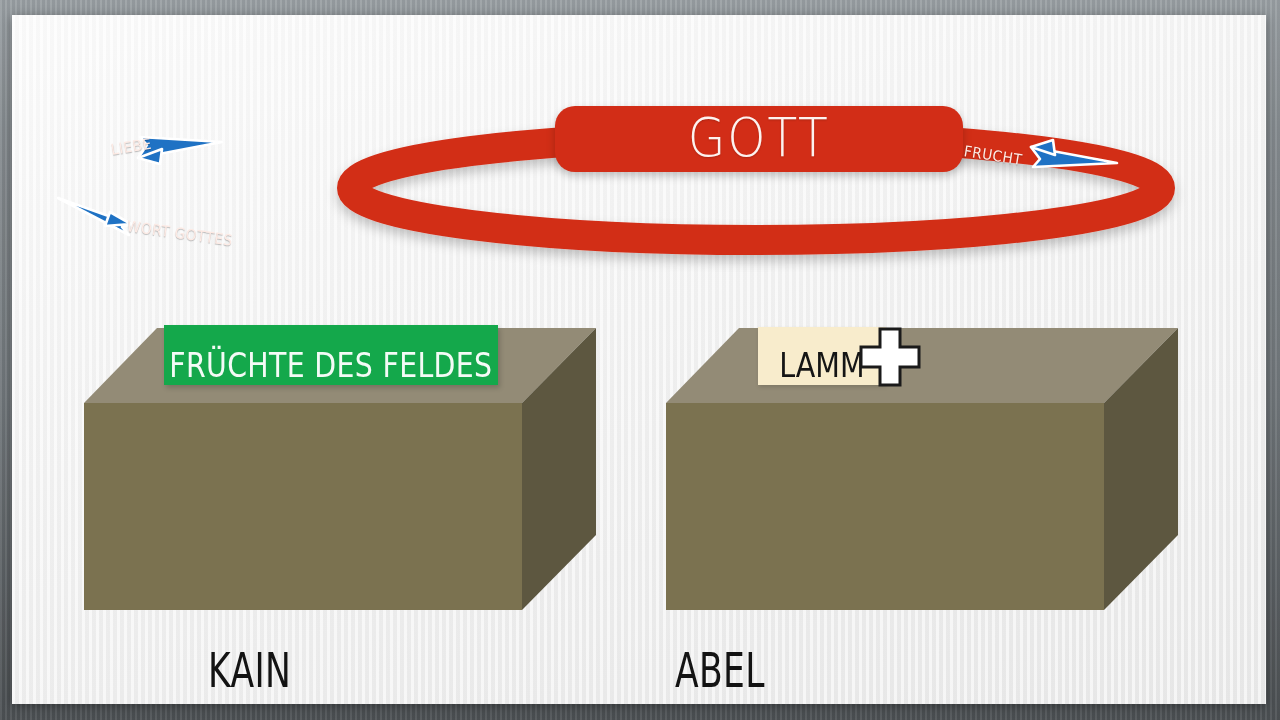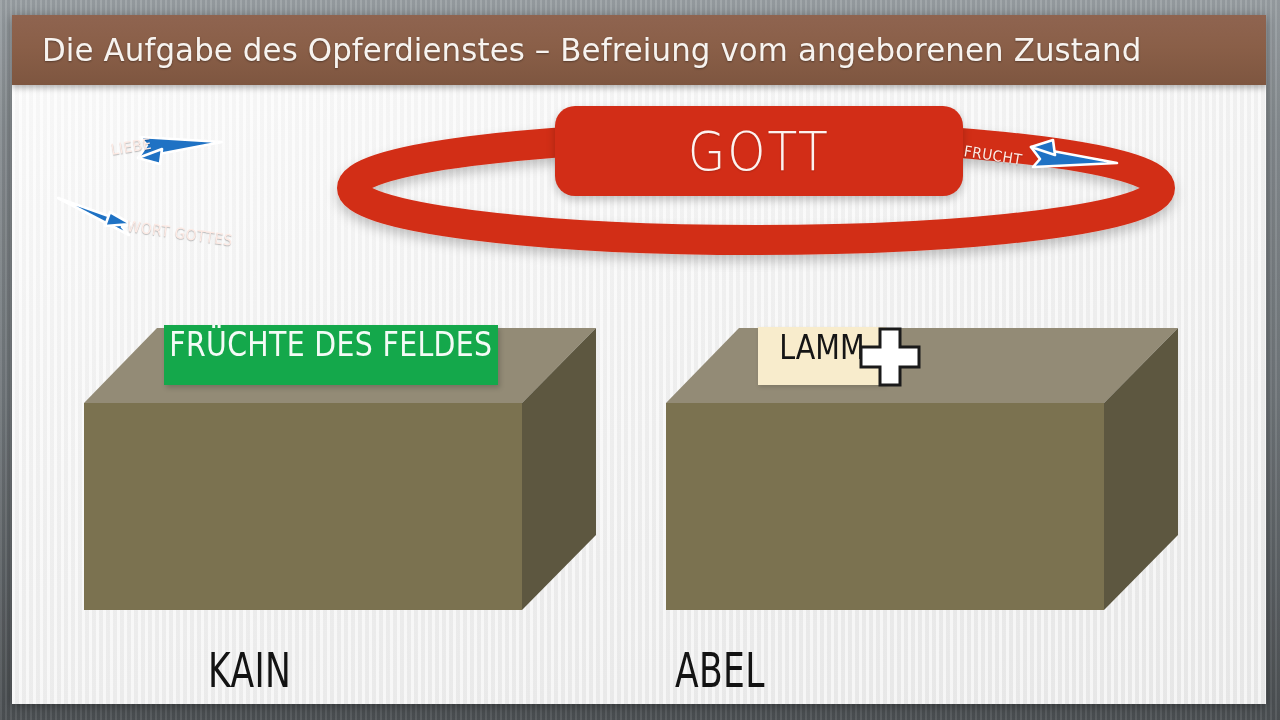--- a/index.html
+++ b/index.html
@@ -51,24 +51,24 @@
     font-size:32px;font-weight:400;letter-spacing:.1px;
     white-space:nowrap;
     text-shadow:0 1px 2px rgba(0,0,0,.35);
     transform:scaleX(.965);transform-origin:left center;
   }
   
   #ring-area{position:absolute;left:0;top:70px;width:1254px;height:190px;z-index:2;}
   #ring-svg{position:absolute;left:0;top:0;}
   
   #gott{
-    position:absolute;left:543px;top:21px;width:408px;height:90px;
+    position:absolute;left:543px;top:21px;width:408px;height:66px;
     background:#d22d17;border-radius:20px;
     box-shadow:0 4px 9px rgba(0,0,0,.22);
-    display:flex;align-items:center;justify-content:center;
+    display:flex;justify-content:center;
     z-index:4;
   }
   #gott-label{
     color:#fdf2ef;font-family:"DejaVu Sans", sans-serif;
     font-size:54px;font-weight:300;letter-spacing:2px;
     transform:scaleX(.9);
     text-shadow:0 1px 2px rgba(0,0,0,.18);
   }
   .ringlabel{
     position:absolute;z-index:5;
@@ -77,21 +77,21 @@
     text-shadow:0 1px 1px rgba(0,0,0,.25);
     transform-origin:left center;white-space:nowrap;
   }
   #lbl-liebe{left:99px;top:56px;transform:rotate(-9deg) scaleX(.92);}
   #lbl-wort{left:115px;top:132px;transform:rotate(8deg) scaleX(.92);}
   #lbl-frucht{left:952px;top:57px;transform:rotate(9deg) scaleX(.92);}
   
   .block{position:absolute;z-index:3;}
   .block svg{display:block;}
   .plate{
-    position:absolute;display:flex;align-items:flex-start;justify-content:center;
+    position:absolute;display:flex;align-items:flex-end;justify-content:center;
     z-index:4;box-sizing:border-box;
   }
   #plate-green{
     left:152px;top:310px;width:334px;height:60px;
     background:#14a84b;
     box-shadow:2px 3px 5px rgba(0,0,0,.18);
   }
   #plate-green span{
     color:#f4fbf6;font-family:"DejaVu Sans", sans-serif;
     font-size:33px;font-weight:400;letter-spacing:.4px;
@@ -119,23 +119,20 @@
   #name-kain{left:196px;top:627px;}
   #name-abel{left:663px;top:627px;}
 </style>
 </head>
 <body>
 
 <div id="stage">
 
   <div id="slide">
 
-    <div id="titlebar">
-      <div id="title">Die Aufgabe des Opferdienstes – Befreiung vom angeborenen Zustand</div>
-    </div>
 
     <div id="ring-area">
 
       <svg id="ring-svg" width="1254" height="190" viewBox="0 0 1254 190">
         <defs>
           <filter id="ringshadow" x="-20%" y="-20%" width="140%" height="150%">
             <feDropShadow dx="0" dy="6" stdDeviation="6" flood-color="#000" flood-opacity="0.22"></feDropShadow>
           </filter>
         </defs>
 

